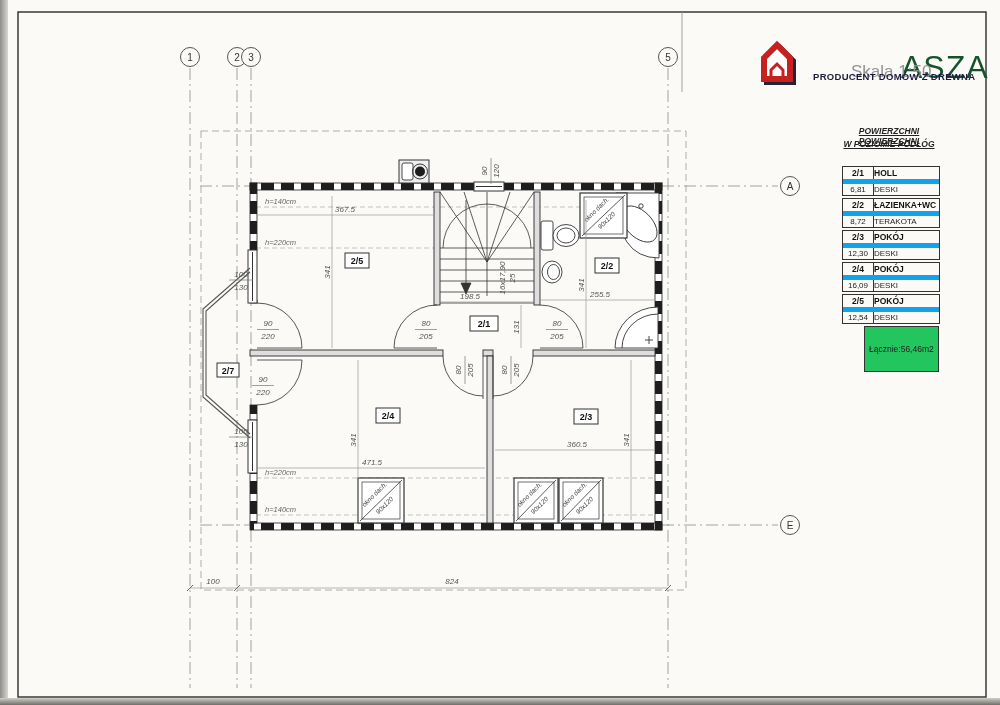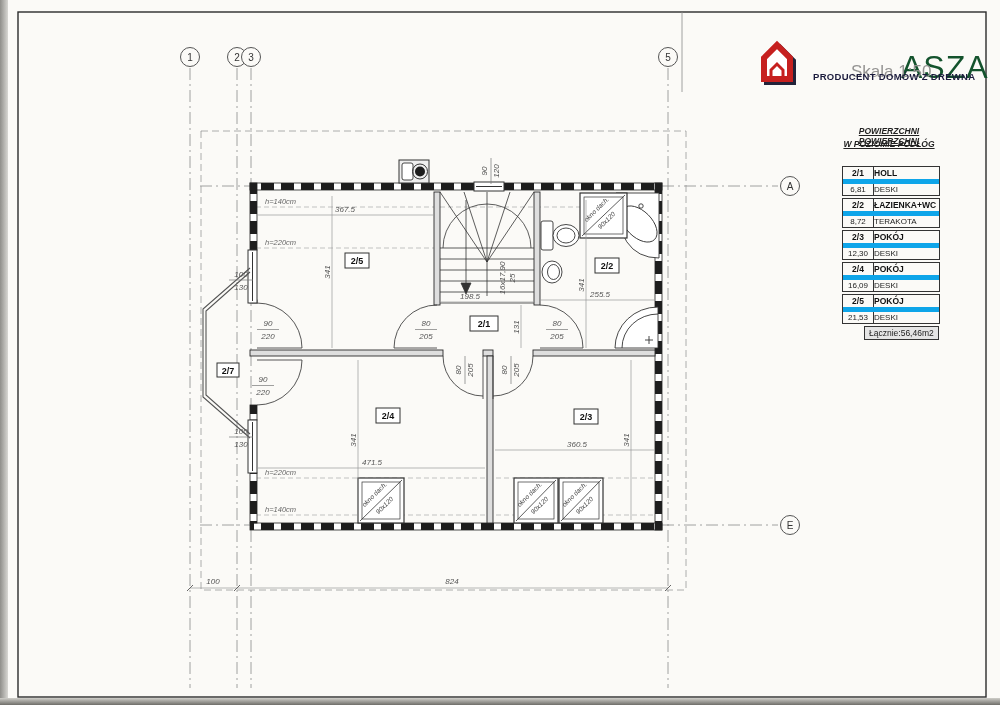--- a/index.html
+++ b/index.html
@@ -20,21 +20,21 @@
   .houseicon{position:absolute;left:754px;top:38px;z-index:3;}
   
   .ttl{position:absolute;width:110px;left:834px;text-align:center;font-size:8.5px;font-weight:bold;font-style:italic;color:#222;text-decoration:underline;z-index:2;}
   .blk{position:absolute;left:842px;width:96px;border:1px solid #333;background:#fbfaf7;z-index:2;}
   .blk .row{display:flex;}
   .blk .row+.row{border-top:5px solid #0ea5e9;}
   .c1{width:30px;border-right:1px solid #333;text-align:center;padding:1px 0;}
   .c2{flex:1;text-align:left;padding:1px 0;}
   .r1{font-size:8.5px;font-weight:bold;color:#111;}
   .r2{font-size:8px;color:#222;}
-  .total{position:absolute;left:864px;top:326px;border:1px solid #333;font-size:8.5px;color:#222;padding:1px 4px;background:#e5e5e5;z-index:2;}
+  .total{position:absolute;left:864px;top:326px;border:1px solid #333;font-size:8.5px;color:#222;padding:17px 4px;background:#22c55e;z-index:2;}
 </style>
 </head>
 <body>
 
 <div class="page">
   <div class="scan-left"></div>
   <div class="scan-bottom"></div>
 
   <div class="asza">ASZA</div>
   <div class="skala">Skala 1:50</div>
@@ -87,21 +87,21 @@
         <div class="c1 r2">16,09</div>
         <div class="c2 r2">DESKI</div>
       </div>
   </div>
   <div class="blk" style="top:294px;">
     <div class="row">
         <div class="c1 r1">2/5</div>
         <div class="c2 r1">POKÓJ</div>
       </div>
     <div class="row">
-        <div class="c1 r2">21,53</div>
+        <div class="c1 r2">12,54</div>
         <div class="c2 r2">DESKI</div>
       </div>
   </div>
   <div class="total">Łącznie:56,46m2</div>
 
   <svg width="1000" height="705" style="position:absolute;left:0;top:0;">
     <defs>
       <pattern id="pwh" width="20" height="7" patternUnits="userSpaceOnUse">
         <rect width="20" height="7" fill="#fff"></rect>
           <rect x="1" width="13" height="7" fill="#1e1e1e"></rect>

